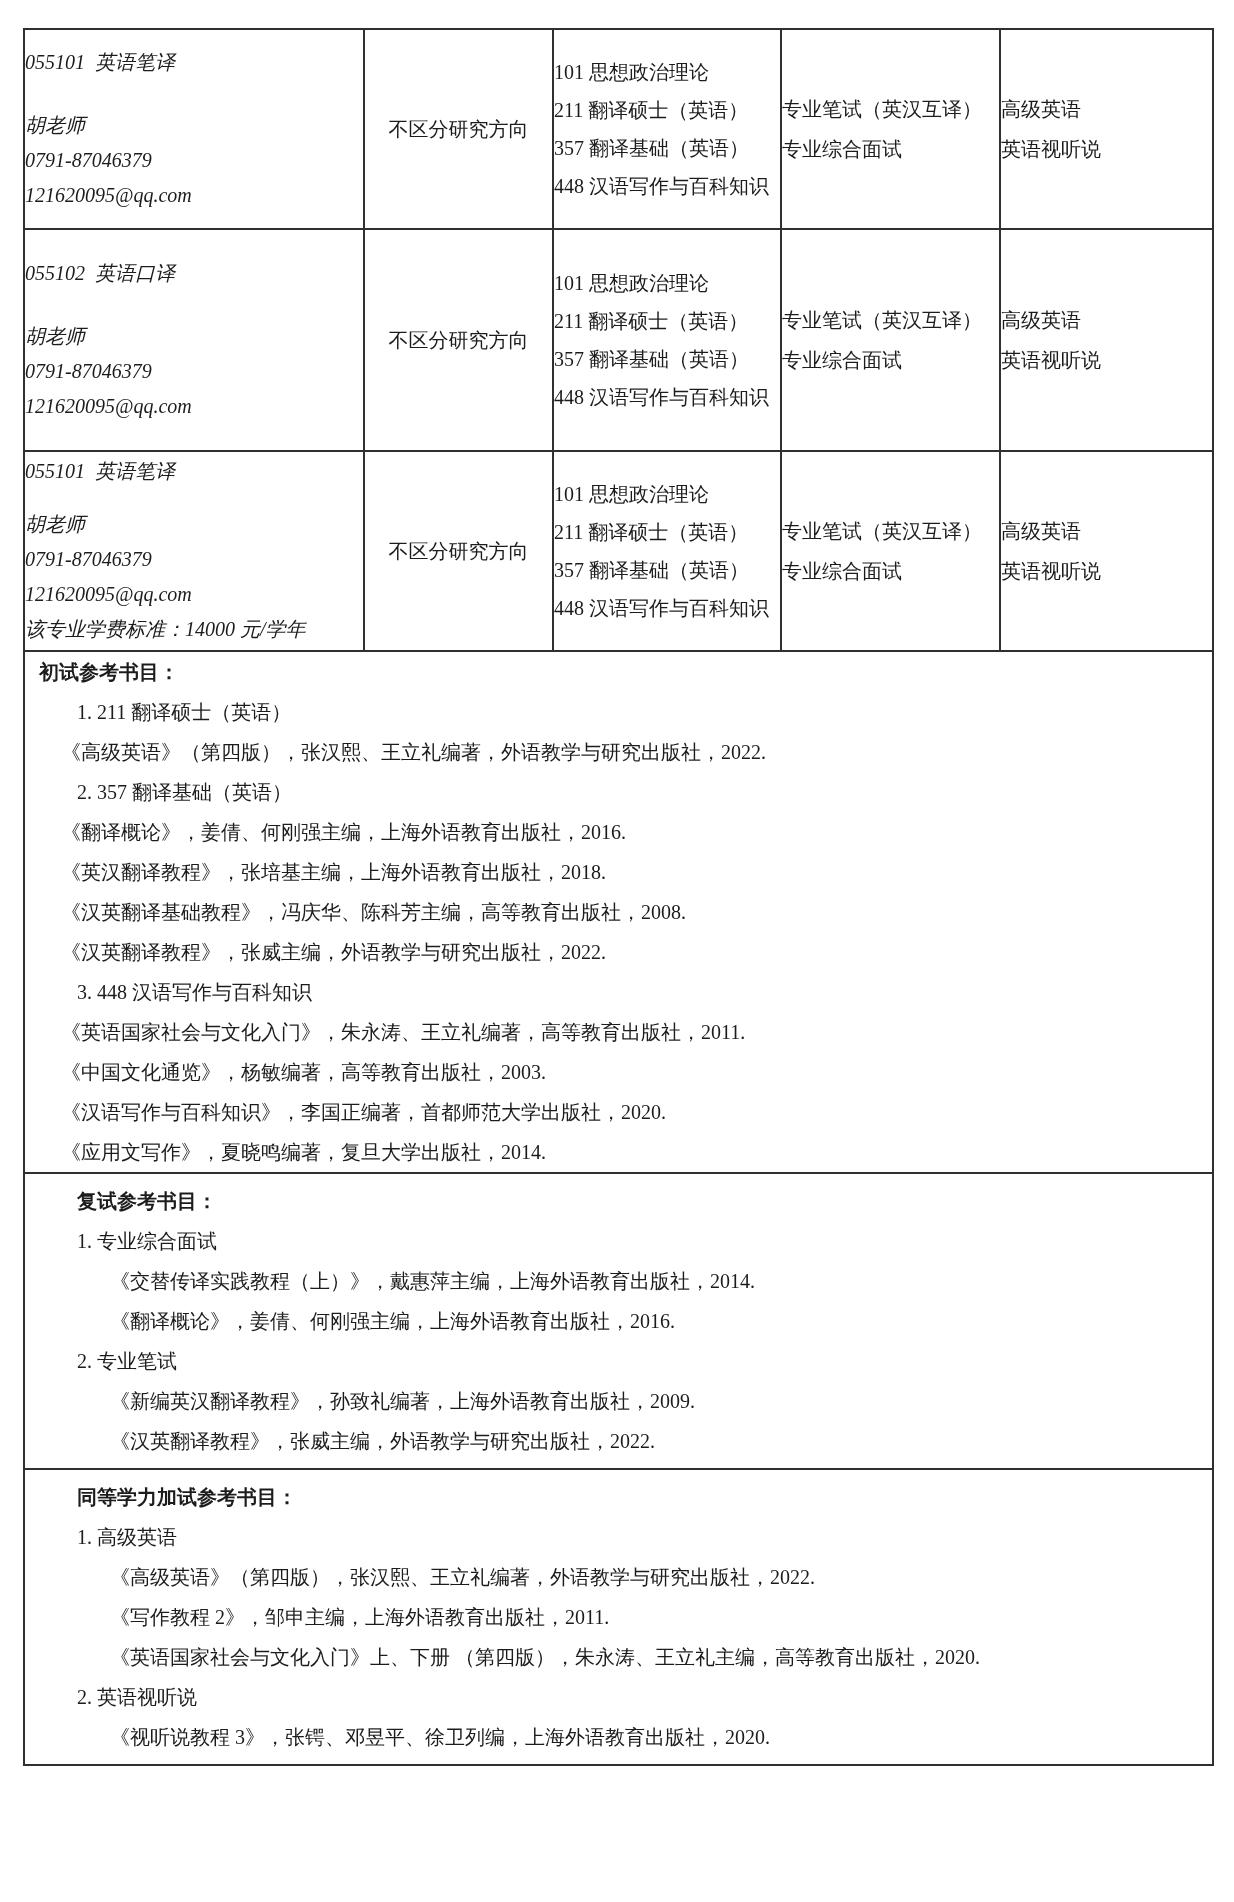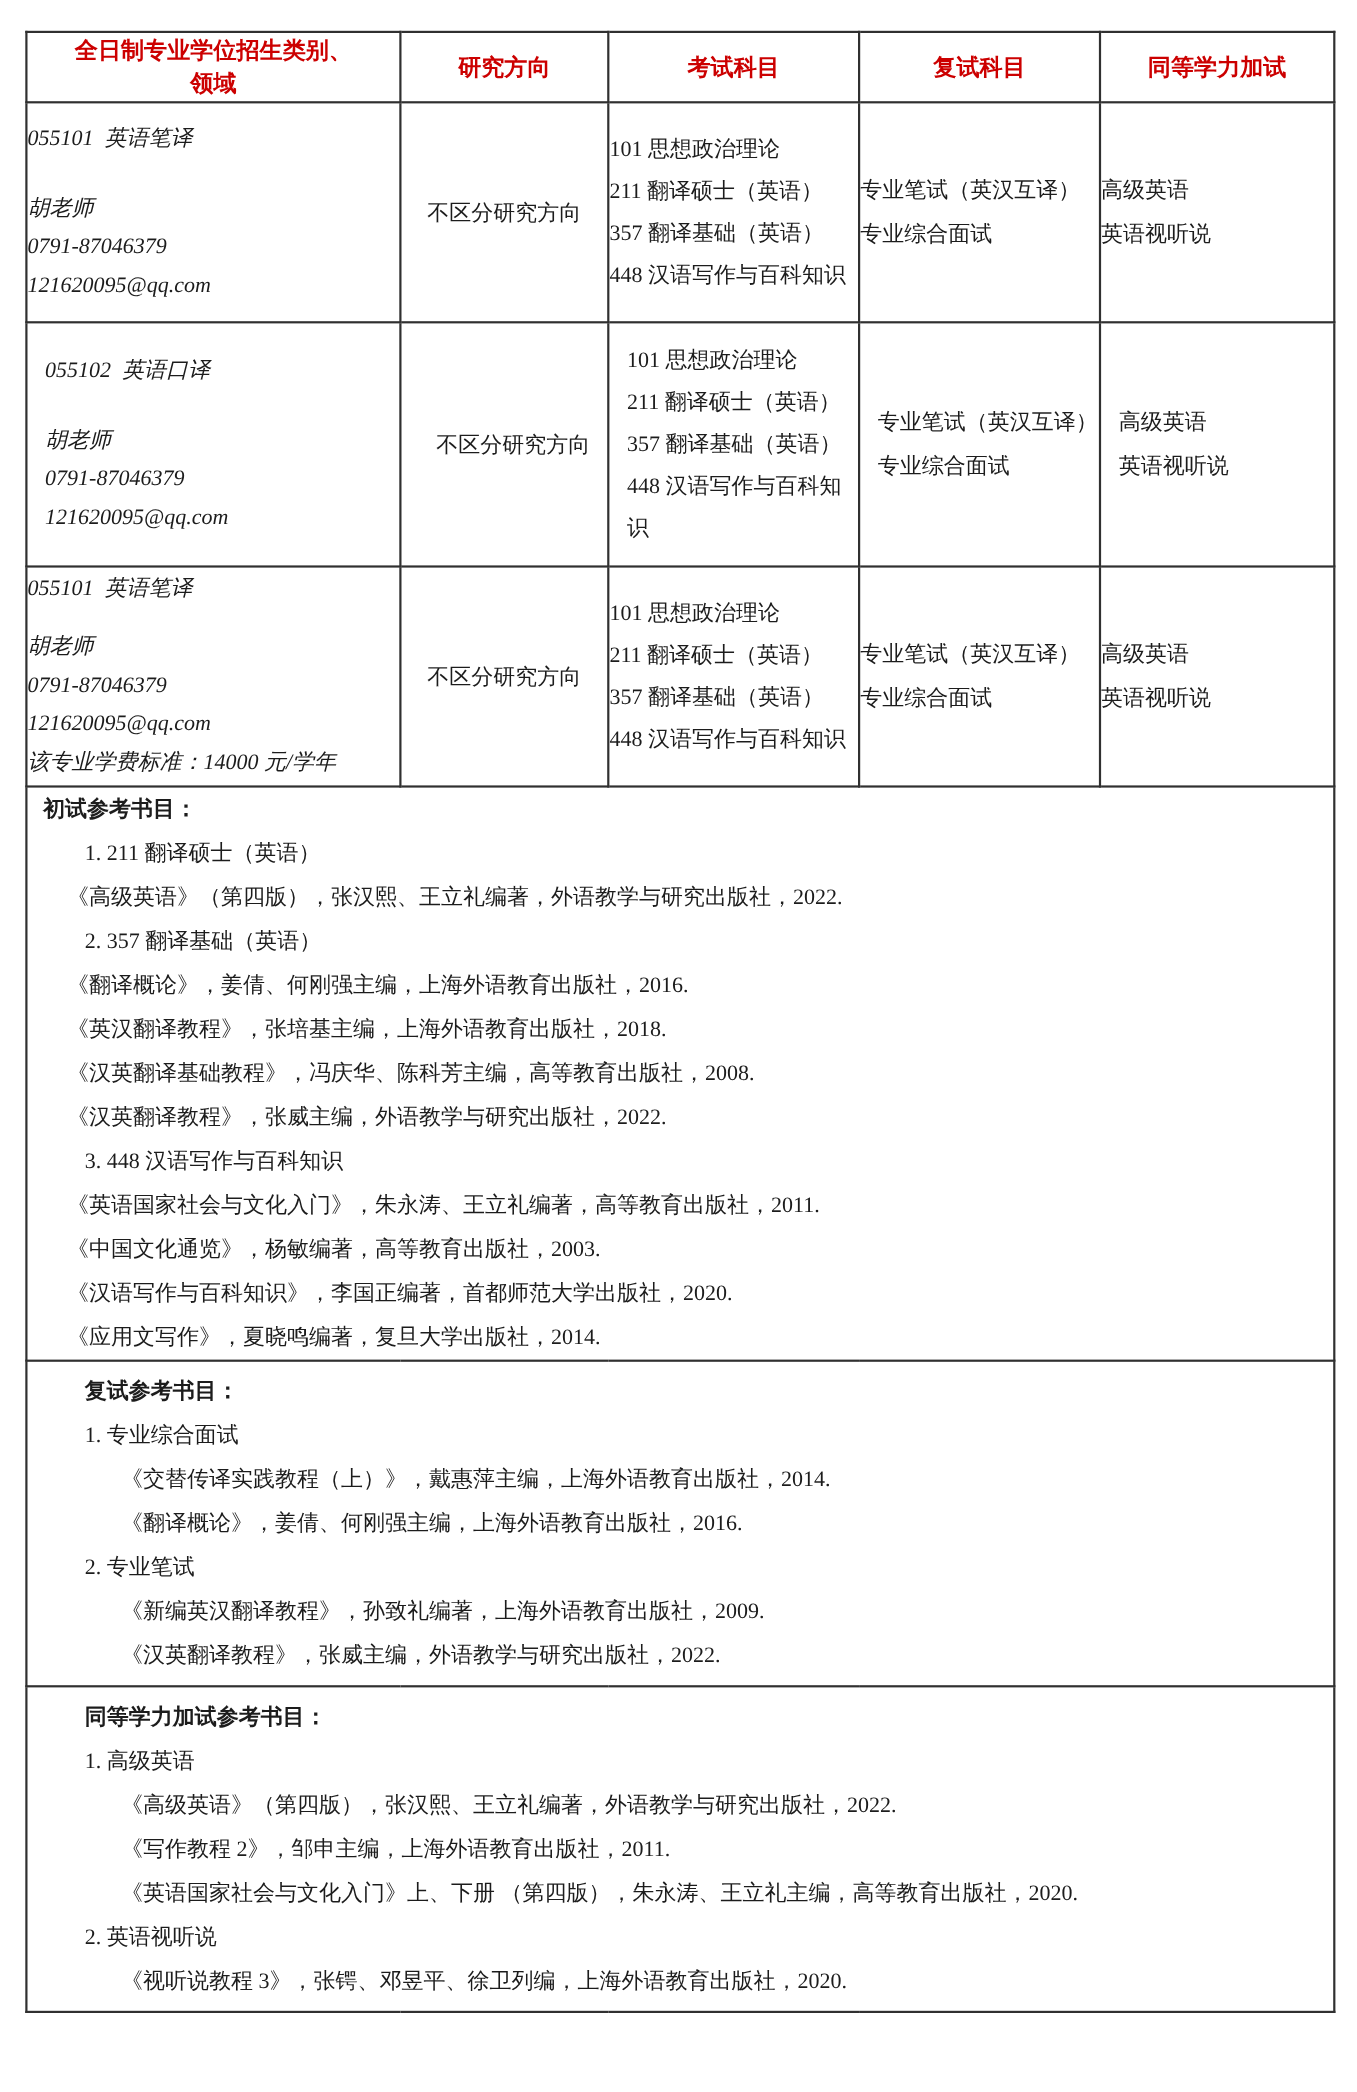--- a/index.html
+++ b/index.html
@@ -14,21 +14,21 @@
 
   table.t { border-collapse:collapse; table-layout:fixed; width:1189px; }
   table.t td { border:2px solid var(--line); vertical-align:middle; padding:0; }
 
   
   .hd { color:var(--accent); font-weight:bold; font-size:21px; text-align:center; line-height:30px; padding:6px 4px; }
   tr.hrow td { height:64px; }
 
   
   tr.drow1 td { height:200px; }
-  tr.drow2 td { height:222px;padding-left:16px; }
+  tr.drow2 td { height:222px; }
   tr.drow3 td { height:200px; }
   .cell { font-size:20px; color:var(--ink); }
   .pl { white-space:pre-wrap; }
 
   .prog { text-align:left; padding:14px 12px 14px 12px;font-style:italic; }
   .prog .code { line-height:32px; margin-bottom:30px; }
   .prog .cline { line-height:35px; }
   .prog.tight .code { margin-bottom:20px; }
 
   .dir { text-align:center; }
@@ -63,30 +63,20 @@
   <table class="t">
     <colgroup>
       <col style="width:340px">
         <col style="width:189px">
         <col style="width:228px">
         <col style="width:219px">
         <col style="width:213px">
     </colgroup>
 
     <tbody>
-        <tr class="hrow">
-      <td class="hd">
-        <div>全日制专业学位招生类别、</div>
-        <div>领域</div>
-      </td>
-      <td class="hd">研究方向</td>
-      <td class="hd">考试科目</td>
-      <td class="hd">复试科目</td>
-      <td class="hd">同等学力加试</td>
-    </tr>
 
     <tr class="drow1">
       <td class="cell prog">
         <div class="code pl">055101  英语笔译</div>
         <div class="cline pl">胡老师</div>
         <div class="cline pl">0791-87046379</div>
         <div class="cline pl">121620095@qq.com</div>
       </td>
       <td class="cell dir">不区分研究方向</td>
       <td class="cell exams">

